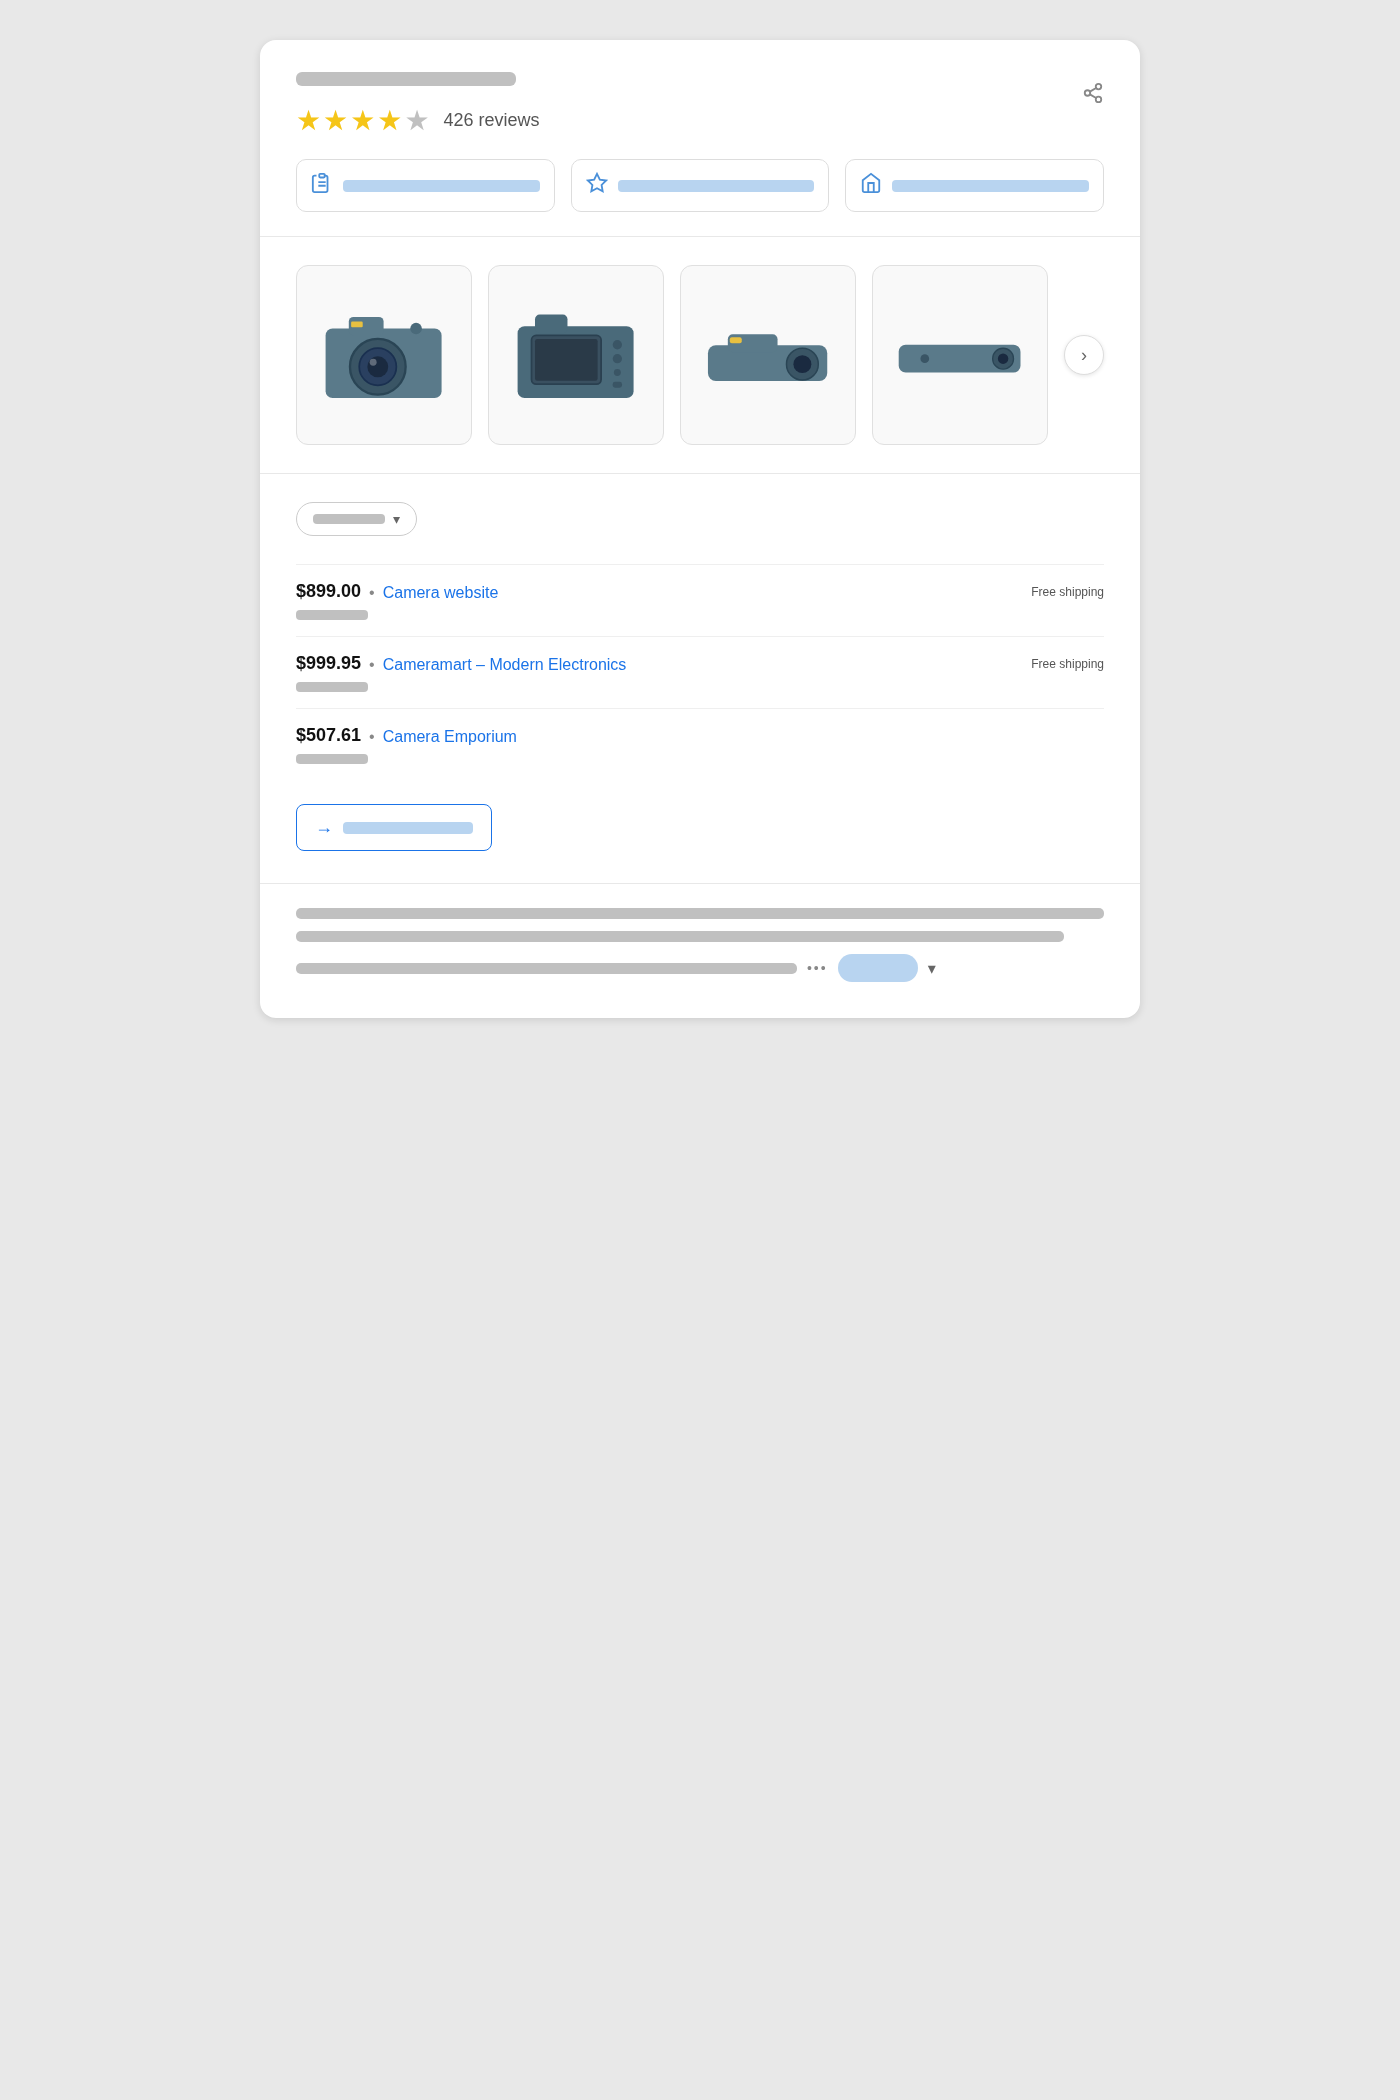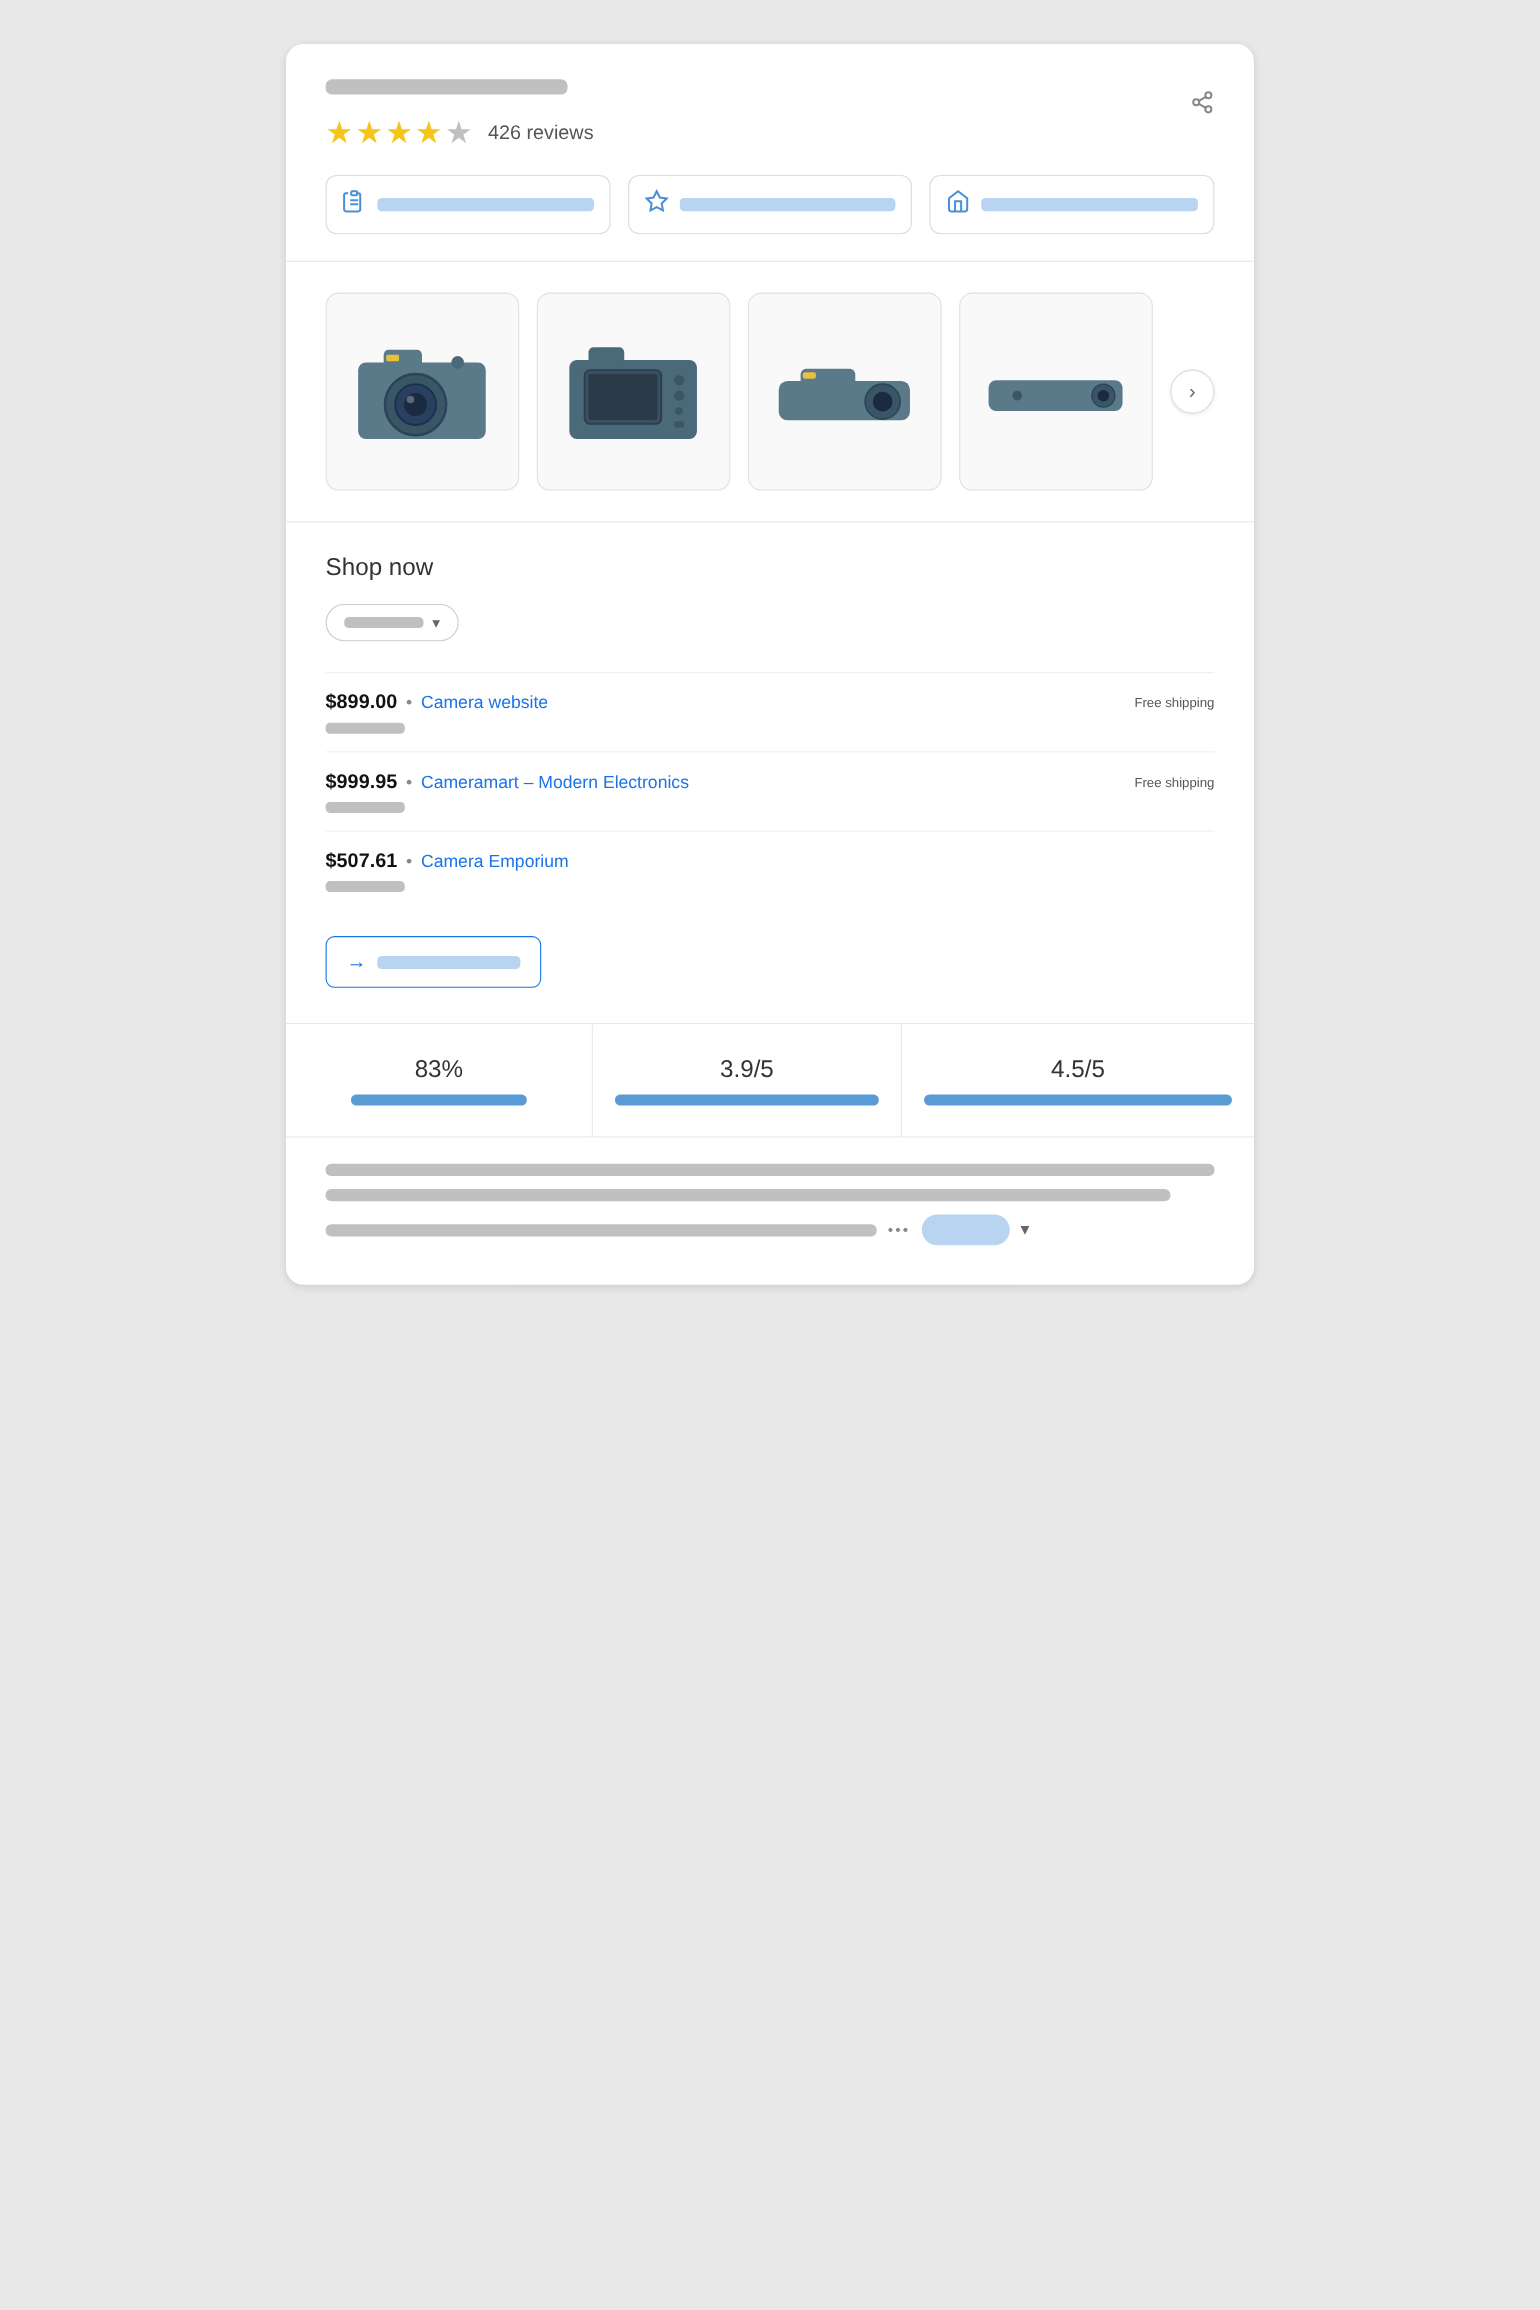--- a/index.html
+++ b/index.html
@@ -400,21 +400,20 @@
         <circle cx="130" cy="34" r="6" fill="#1a2a40"></circle>
         <circle cx="40" cy="34" r="5" fill="#3a5565"></circle>
       </svg>
     </div>
     <div class="next-arrow">
       <span>›</span>
     </div>
   </div>
 
   <div class="section-shop">
-    <div class="shop-title">Shop now</div>
     <div class="filter-dropdown">
       <div class="filter-label"></div>
       <span class="filter-chevron">▾</span>
     </div>
 
     
     <div class="listing">
       <div class="listing-top">
         <div class="listing-price-site">
           <span class="listing-price">$899.00</span>
@@ -451,34 +450,20 @@
       <div class="listing-sub"></div>
     </div>
 
     
     <button class="more-btn">
       <span class="more-arrow">→</span>
       <div class="more-label"></div>
     </button>
   </div>
 
-  <div class="section-stats">
-    <div class="stat-item">
-      <span class="stat-value">83%</span>
-      <div class="stat-bar" style="width:160px;"></div>
-    </div>
-    <div class="stat-item">
-      <span class="stat-value">3.9/5</span>
-      <div class="stat-bar" style="width:240px;"></div>
-    </div>
-    <div class="stat-item">
-      <span class="stat-value">4.5/5</span>
-      <div class="stat-bar" style="width:280px;"></div>
-    </div>
-  </div>
 
   <div class="section-footer">
     <div class="footer-line" style="width:100%;"></div>
     <div class="footer-line" style="width:95%;"></div>
     <div class="footer-last-row">
       <div class="footer-line-partial"></div>
       <span class="footer-dots">•••</span>
       <div class="footer-expand-btn"></div>
       <span class="footer-chevron">▾</span>
     </div>

